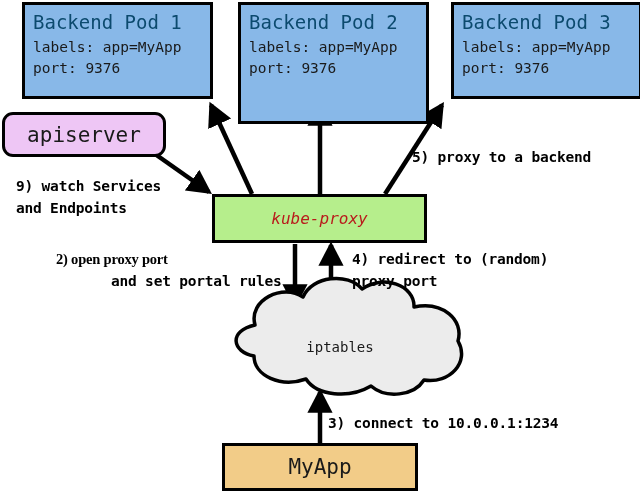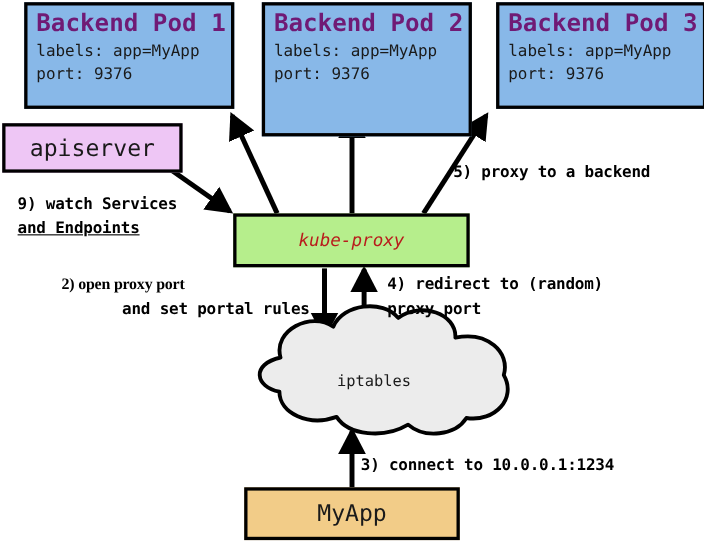--- a/index.html
+++ b/index.html
@@ -31,36 +31,36 @@
     display: flex;
     flex-direction: column;
     justify-content: center;
   }
   .pod-box {
     background: #88b8e8;
     padding: 2px 8px 6px 8px;
     justify-content: flex-start;
   }
   .pod-title {
-    font-size: 22px;
+    font-size: 19px;
     line-height: 30px;
-    color: #701a75;
+    color: #0c4a6e;
     white-space: nowrap;
     letter-spacing: 0px;
-    font-weight: bold;
   }
   .pod-line {
     font-size: 14.5px;
     line-height: 21px;
     color: #1a1a1a;
     white-space: nowrap;
   }
   .apiserver-box {
     background: #eec6f5;
     align-items: center;
+    border-radius: 11px;
   }
   .apiserver-label {
     font-size: 21px;
     line-height: 24px;
     color: #1a1a1a;
     white-space: nowrap;
   }
   .kubeproxy-box {
     background: #b6ee8c;
     align-items: center;
@@ -163,21 +163,21 @@
 
   <div class="node-box kubeproxy-box" style="left:212px; top:194px; width:215px; height:49px;">
     <div class="kubeproxy-label">kube-proxy</div>
   </div>
 
   <div class="node-box client-box" style="left:222px; top:443px; width:196px; height:48px;">
     <div class="client-label">MyApp</div>
   </div>
 
   <div class="step-label" style="left:16px; top:175px;">9) watch Services</div>
-  <div class="step-label" style="left:16px; top:197px;text-decoration:underline;">and Endpoints</div>
+  <div class="step-label" style="left:16px; top:197px;">and Endpoints</div>
 
   <div class="step-label" style="left:56px; top:248px;font-family:Liberation Serif, serif;">2) open proxy port</div>
   <div class="step-label" style="left:68px; top:270px;margin-left:43px;">and set portal rules</div>
 
   <div class="step-label" style="left:328px; top:412px;">3) connect to 10.0.0.1:1234</div>
 
   <div class="step-label" style="left:352px; top:248px;">4) redirect to (random)</div>
   <div class="step-label" style="left:352px; top:270px;">proxy port</div>
 
   <div class="step-label" style="left:412px; top:146px;">5) proxy to a backend</div>

